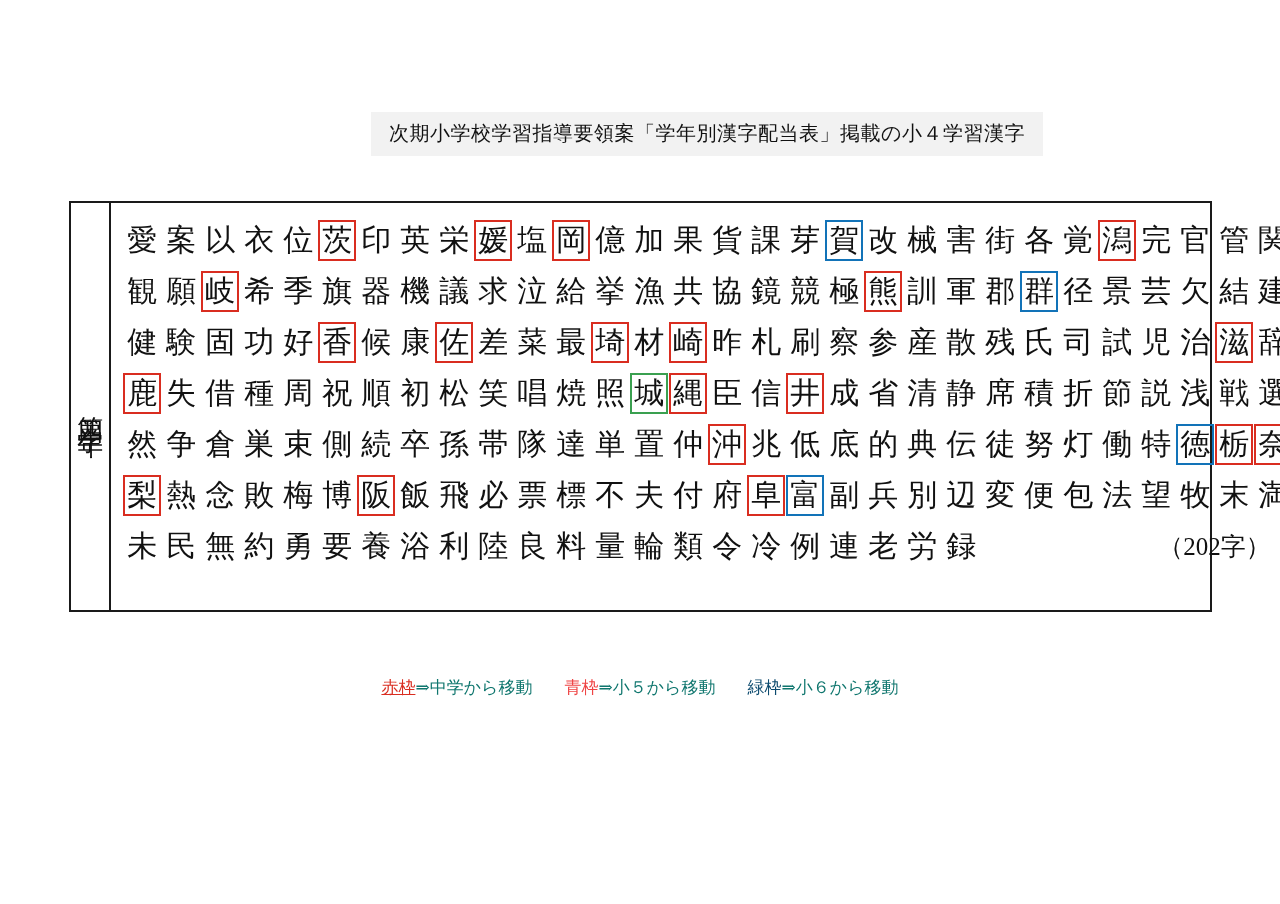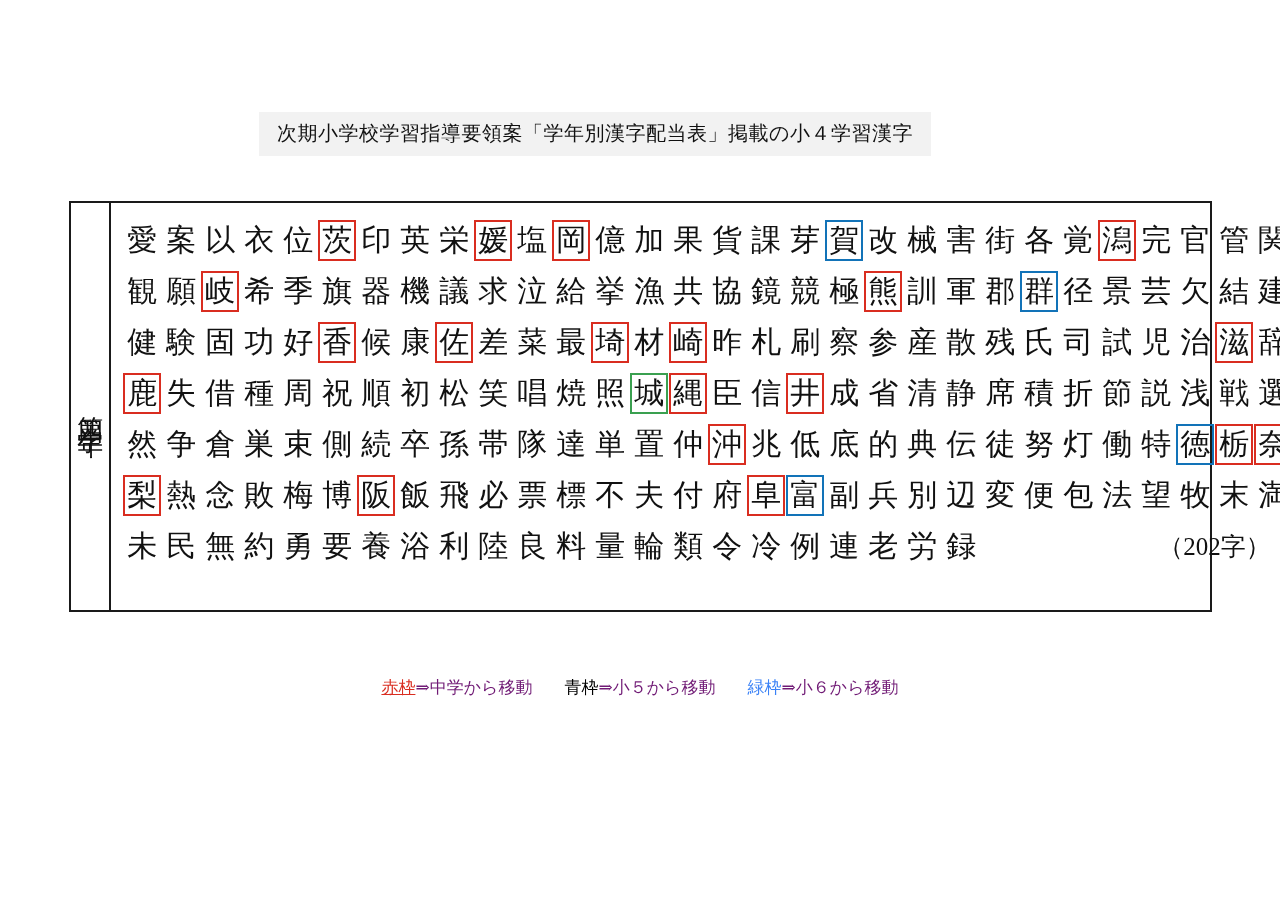--- a/index.html
+++ b/index.html
@@ -13,23 +13,23 @@
     font-family: "Liberation Serif", "DejaVu Serif", serif;
     color: #1a1a1a;
     position: relative;
     overflow: hidden;
   }
 
   
   .title-wrap {
     position: absolute;
     top: 112px;
-    left: 259px;
+    left: 243px;
     width: 800px;
-    text-align: left;
+    text-align: right;
   }
   .title {
     display: inline-block;
     background: #f2f2f2;
     padding: 8px 18px 9px 18px;
     font-size: 20px;
     letter-spacing: 0.5px;
     white-space: nowrap;
     color: #111;
   }
@@ -103,21 +103,21 @@
   
   .legend {
     position: absolute;
     top: 676px;
     left: 0;
     width: 1280px;
     text-align: center;
     font-size: 17px;
   }
   .legend .item { margin: 0 16px; white-space: nowrap; }
-  .legend .txt { color: #701a75; }
+  .legend .txt { color: #0f766e; }
 </style>
 </head>
 <body>
 
 <div class="title-wrap">
   <div class="title">次期小学校学習指導要領案「学年別漢字配当表」掲載の小４学習漢字</div>
 </div>
 
 <div class="kanji-table">
   <div class="grade-col">
@@ -337,13 +337,13 @@
         <span class="k">例</span>
         <span class="k">連</span>
         <span class="k">老</span>
         <span class="k">労</span>
         <span class="k">録</span>
         <span class="count-cell">（202字）</span>
       </div>
     </div>
 </div>
 
-<div class="legend" id="legend"><span class="item"><span style="color: rgb(217, 45, 32); text-decoration: underline;">赤枠</span><span class="txt">⇒中学から移動</span></span><span class="item"><span style="color: #000000;">青枠</span><span class="txt">⇒小５から移動</span></span><span class="item"><span style="color: #3b82f6;">緑枠</span><span class="txt">⇒小６から移動</span></span></div>
+<div class="legend" id="legend"><span class="item"><span style="color: rgb(217, 45, 32); text-decoration: underline;">赤枠</span><span class="txt">⇒中学から移動</span></span><span class="item"><span style="color: #ef4444;">青枠</span><span class="txt">⇒小５から移動</span></span><span class="item"><span style="color: #0c4a6e;">緑枠</span><span class="txt">⇒小６から移動</span></span></div>
 
 </body></html>

